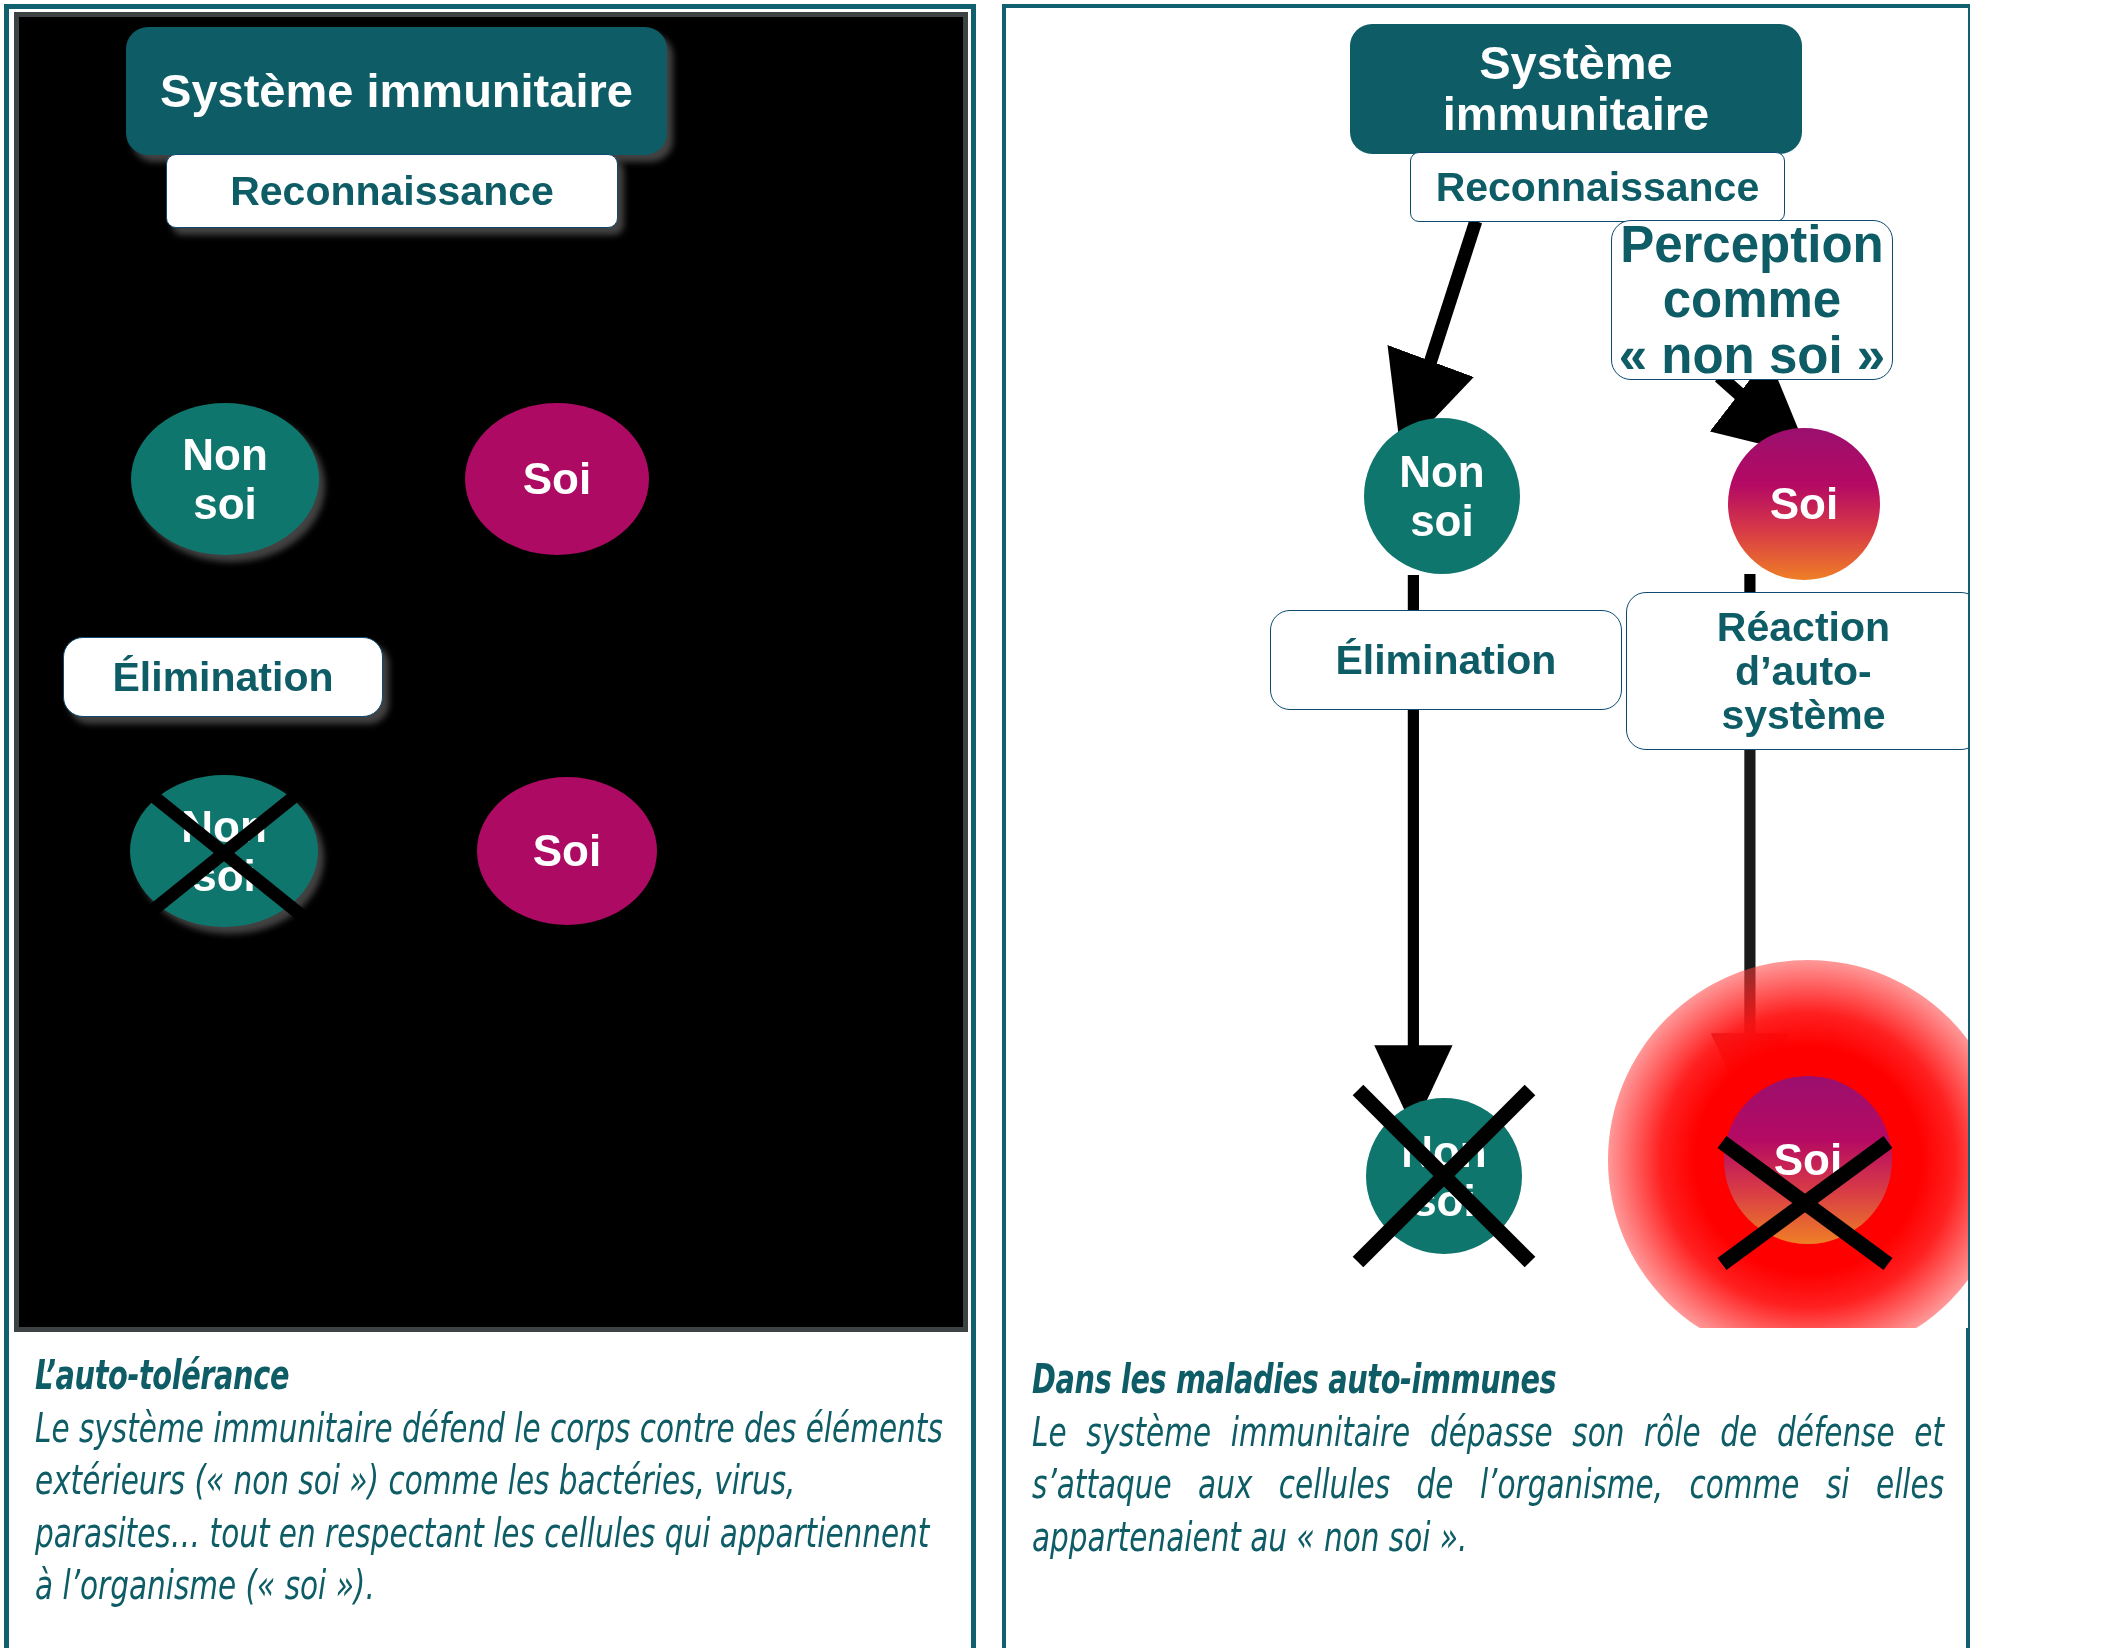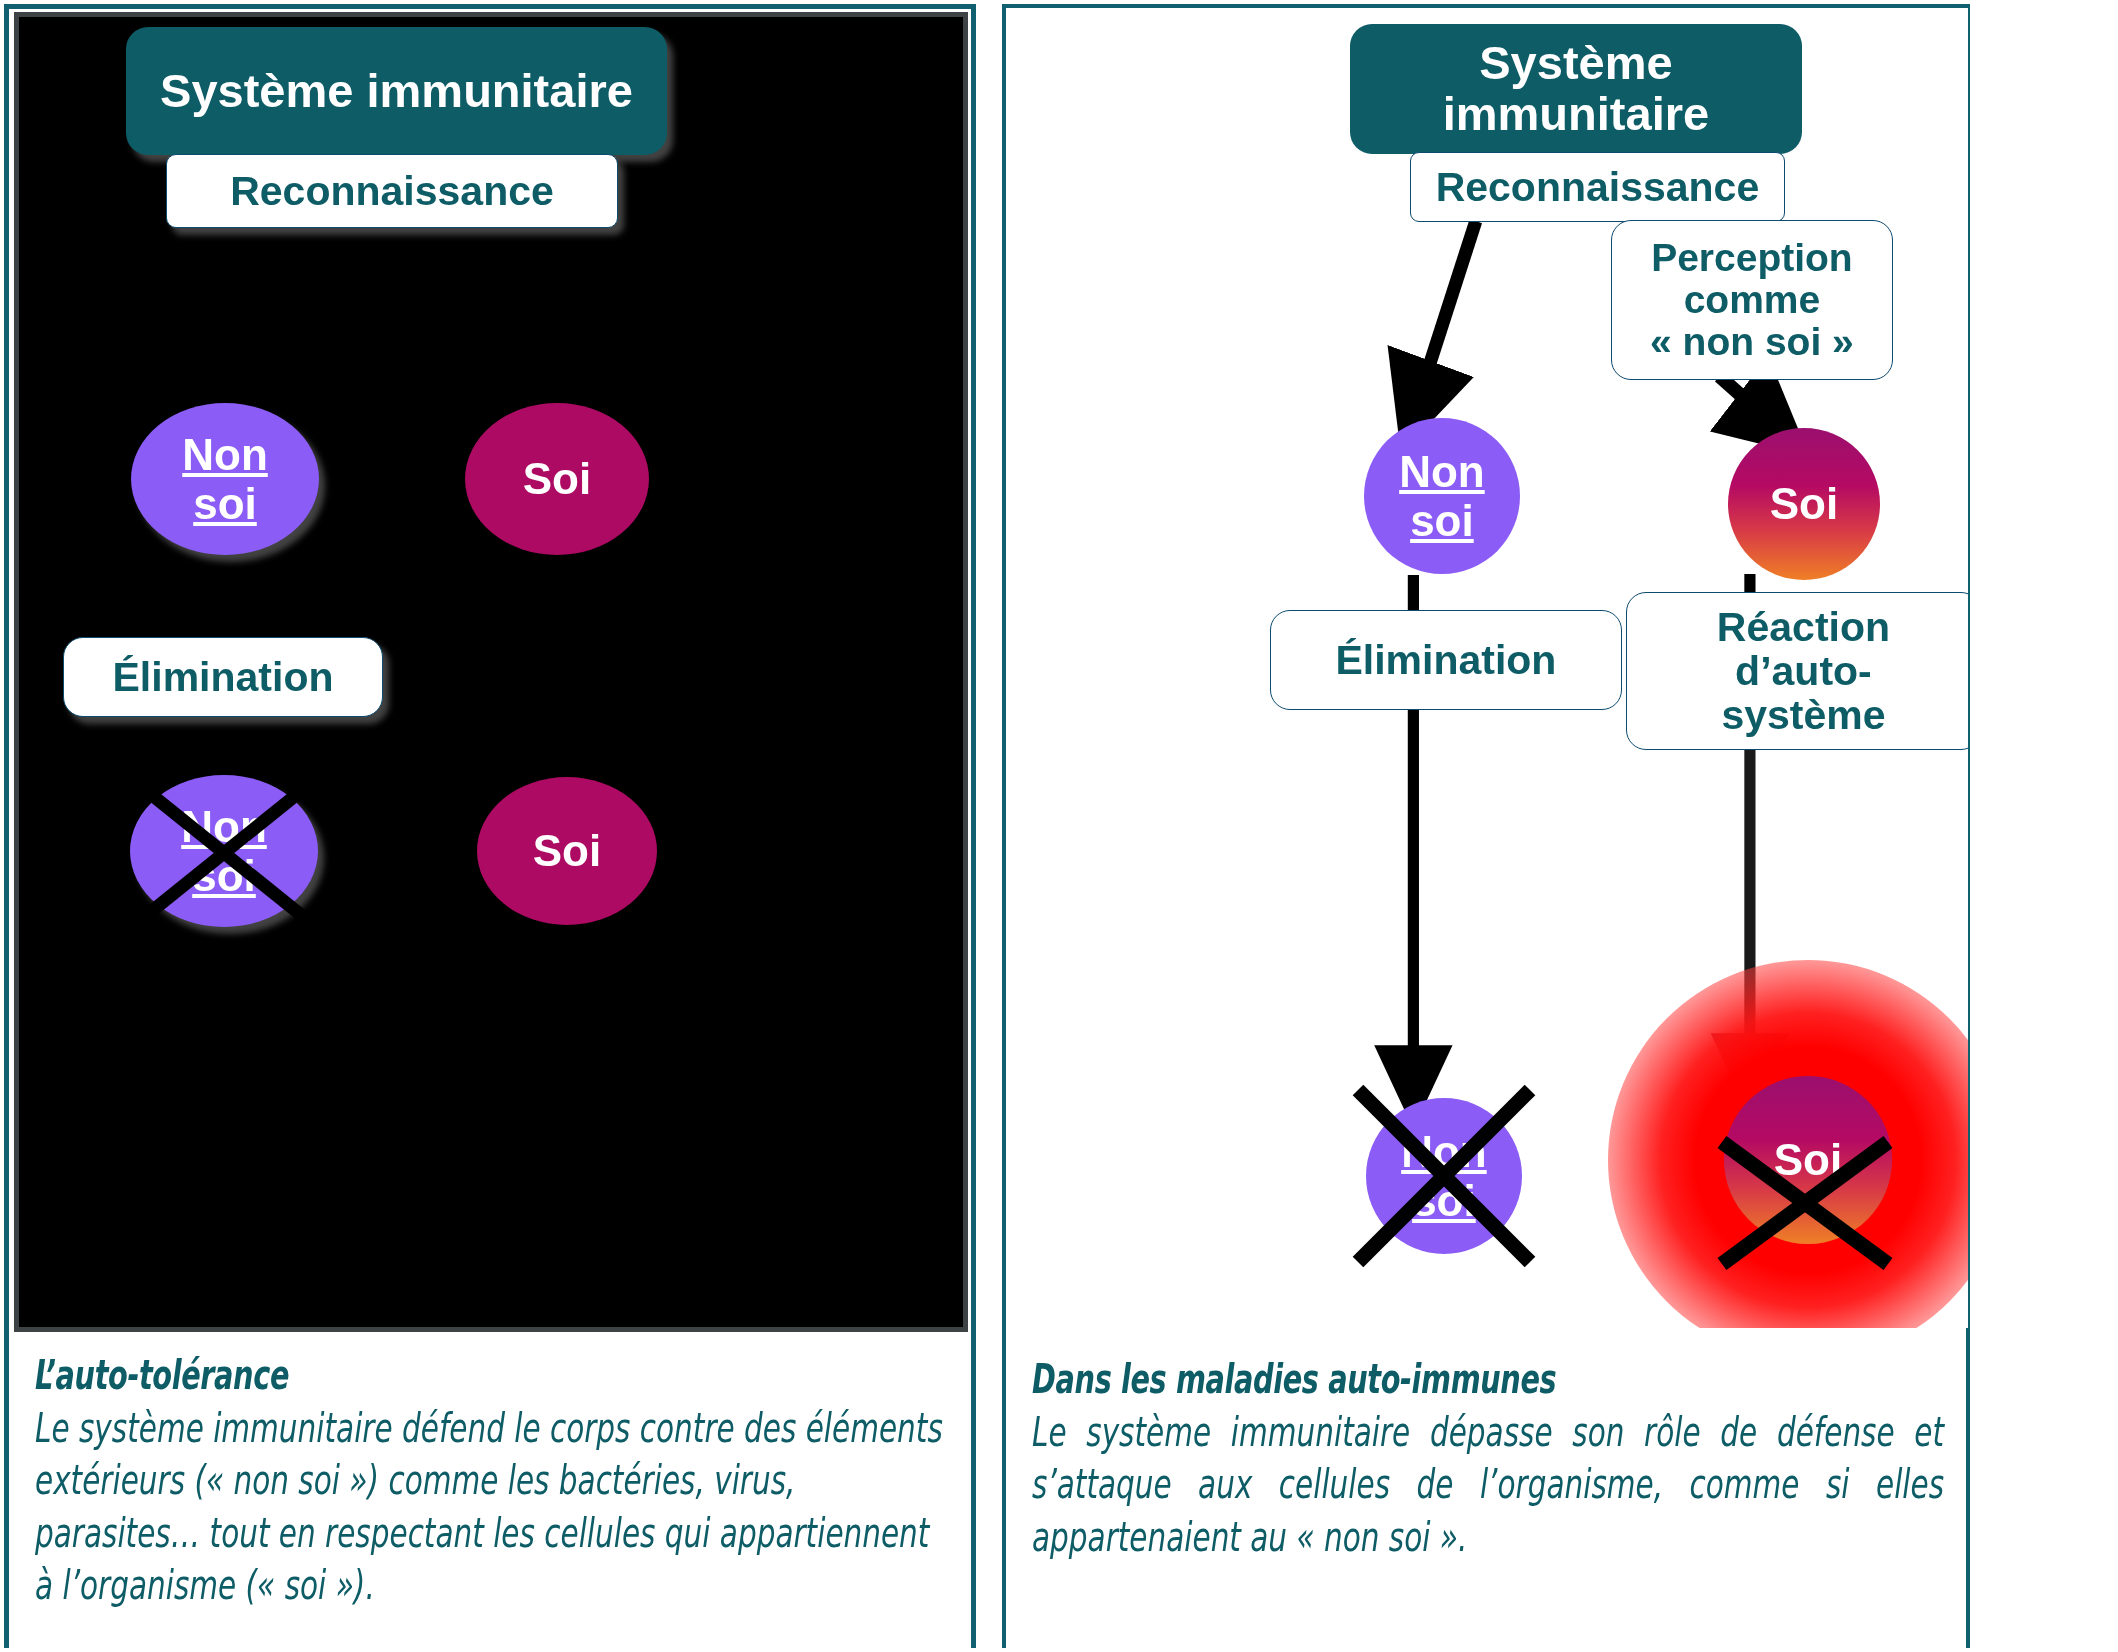--- a/index.html
+++ b/index.html
@@ -116,21 +116,21 @@
     border-radius: 50%;
     display: flex;
     align-items: center;
     justify-content: center;
     text-align: center;
     color: #ffffff;
     font-weight: bold;
     font-size: 44px;
     line-height: 1.12;
   }
-  .c-orange { background: #8b5cf6; text-decoration: underline; }
+  .c-orange { background: #0f766e; }
   .c-magenta { background: #ad0a63; }
   .c-grad { background: linear-gradient(180deg, #9b0f6e 0%, #b50a63 38%, #d83b46 68%, #ef7f26 100%); }
 
   .ellipse { border-radius: 50%; }
 
   
   .shadowed { filter: drop-shadow(6px 7px 3px rgba(120,120,120,0.55)); }
 
   
   .glow {
@@ -231,21 +231,21 @@
       </svg>
 
       <div class="node node-head" style="left:344px; top:16px; width:452px; height:130px;">
         <span>Système immunitaire</span>
       </div>
 
       <div class="node node-box" style="left:404px; top:144px; width:375px; height:70px; border-radius:9px;">
         <span>Reconnaissance</span>
       </div>
 
-      <div class="node node-box" style="left:605px; top:212px; width:282px; height:160px; font-size:39px;">
+      <div class="node node-box" style="left:605px; top:212px; width:282px; height:160px; font-size:51px;">
         <span><span>Perception</span><br><span>comme</span><br><span>« non soi »</span></span>
       </div>
 
       <div class="circle c-orange" style="left:358px; top:410px; width:156px; height:156px;">
         <span><span>Non</span><br><span>soi</span></span>
       </div>
 
       <div class="circle c-grad" style="left:722px; top:420px; width:152px; height:152px;">
         <span>Soi</span>
       </div>

